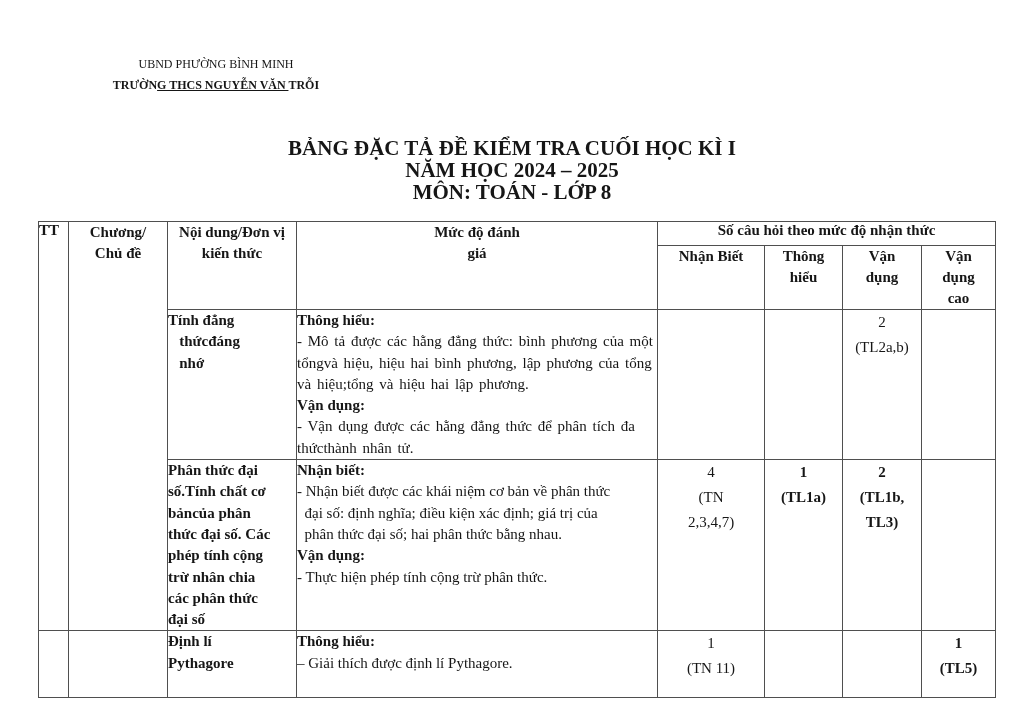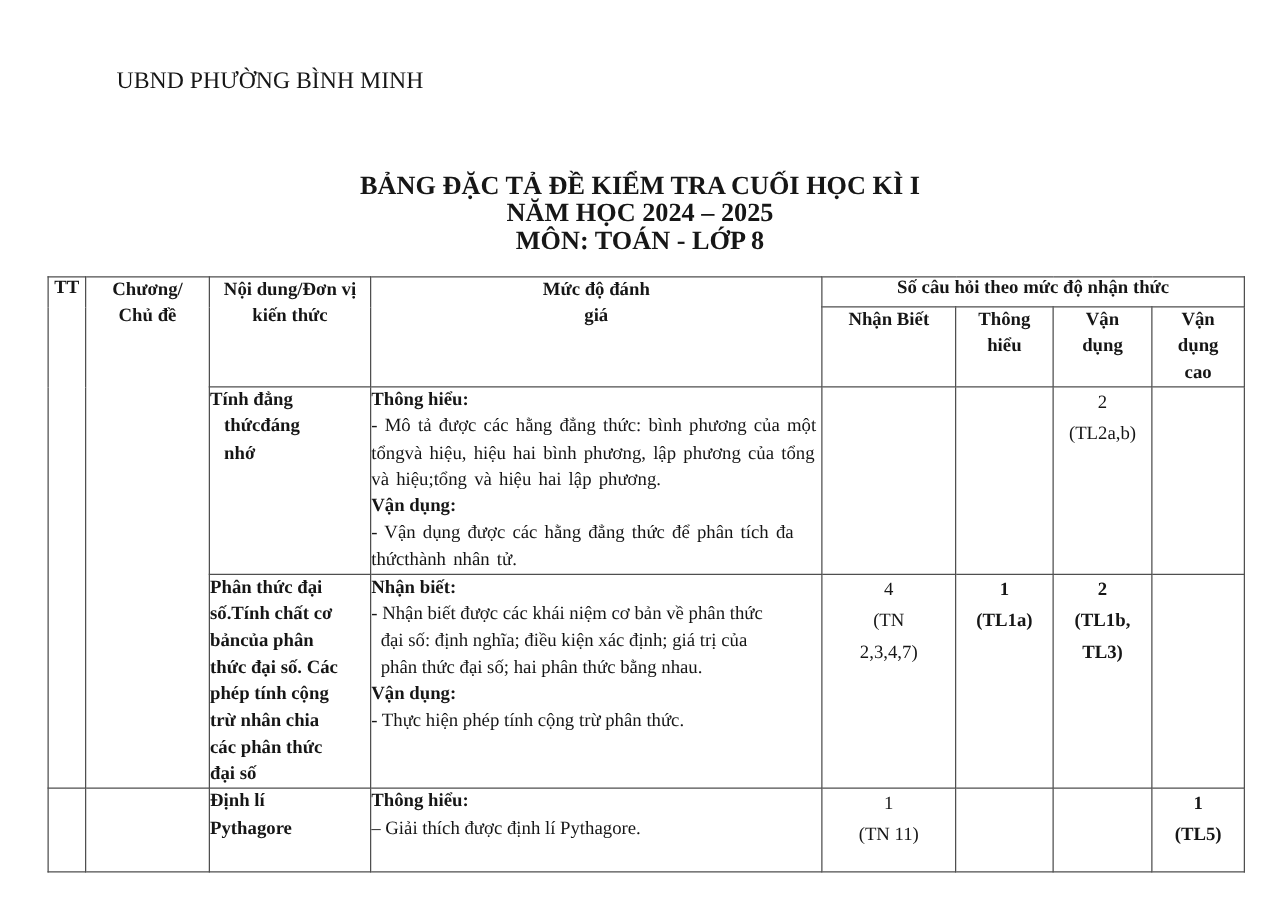--- a/index.html
+++ b/index.html
@@ -2,21 +2,21 @@
 <html><head>
 <meta charset="utf-8">
 <style>
   html,body{margin:0;padding:0;}
   body{
     width:1024px;height:725px;position:relative;background:#ffffff;
     font-family:"Liberation Serif","DejaVu Serif",serif;color:#161616;
     -webkit-font-smoothing:antialiased;
   }
   
-  .letterhead{position:absolute;top:54px;left:0;width:100%;display:flex;font-size:19px;}
+  .letterhead{position:absolute;top:54px;left:0;width:100%;display:flex;font-size:12px;}
   .lh-left{width:432px;text-align:center;line-height:21px;}
   .lh-right{width:505px;text-align:center;line-height:21px;}
   .org{font-weight:normal;}
   .school{font-weight:bold;}
   .school .ul{text-decoration:underline;}
   .nat{font-weight:bold;}
   .motto{text-decoration:underline;}
   
   .title-block{position:absolute;top:137px;left:0;width:100%;text-align:center;}
   .title-block .t{font-weight:bold;font-size:21px;line-height:22px;}
@@ -24,21 +24,21 @@
   .title-block .t4 .b{font-weight:bold;}
   
   table.spec{
     position:absolute;top:221px;left:38px;width:957px;
     border-collapse:collapse;table-layout:fixed;font-size:15px;
   }
   table.spec td{border:1px solid #4f4f4f;padding:0;vertical-align:top;overflow:hidden;}
   tr.h1{height:24px;} tr.h2{height:60px;} tr.r1{height:149px;} tr.r2{height:170px;padding-left:46px;} tr.r3{height:67px;}
   .pre{white-space:pre-wrap;}
   .bold{font-weight:bold;}
-  .hdr-tt{font-weight:bold;text-align:center;padding-top:28px;margin-left:32px;}
+  .hdr-tt{font-weight:bold;text-align:left;padding-top:28px;margin-left:32px;}
   .hdr-chapter{font-weight:bold;text-align:center;padding-top:22px;line-height:21px;margin-top:45px;}
   .hdr-content{font-weight:bold;text-align:center;vertical-align:middle;line-height:21px;}
   .hdr-assess{font-weight:bold;text-align:center;vertical-align:bottom;padding-bottom:2px;line-height:21px;}
   .hdr-group{font-weight:bold;text-align:center;vertical-align:middle;}
   .hdr-level{font-weight:bold;text-align:center;vertical-align:top;padding-top:2px;line-height:21px;}
   .topic{font-weight:bold;text-align:left;padding:2px 2px 2px 5px;line-height:21.3px;}
   .vmid{vertical-align:middle;}
   .assess{padding:0 4px 0 6px;line-height:21.3px;}
   .assess p{margin:0;}
   .assess .lbl{font-weight:bold;}
@@ -47,20 +47,21 @@
   .vtop{padding-top:20px;}
   .vtop-sm{padding-top:2px;}
   .vbot{vertical-align:bottom;padding-bottom:4px;}
 </style>
 </head>
 <body>
 
 <div class="letterhead">
   <div class="lh-left">
     <div class="org">UBND PHƯỜNG BÌNH MINH</div>
+    <div class="school"><span>TRƯỜN</span><span class="ul">G THCS NGUYỄN VĂN </span><span>TRỖI</span></div>
   </div>
 </div>
 
 <div class="title-block">
   <div class="t">BẢNG ĐẶC TẢ ĐỀ KIỂM TRA CUỐI HỌC KÌ I</div>
   <div class="t">NĂM HỌC 2024 – 2025</div>
   <div class="t">MÔN: TOÁN - LỚP 8</div>
 </div>
 
 <table class="spec">

